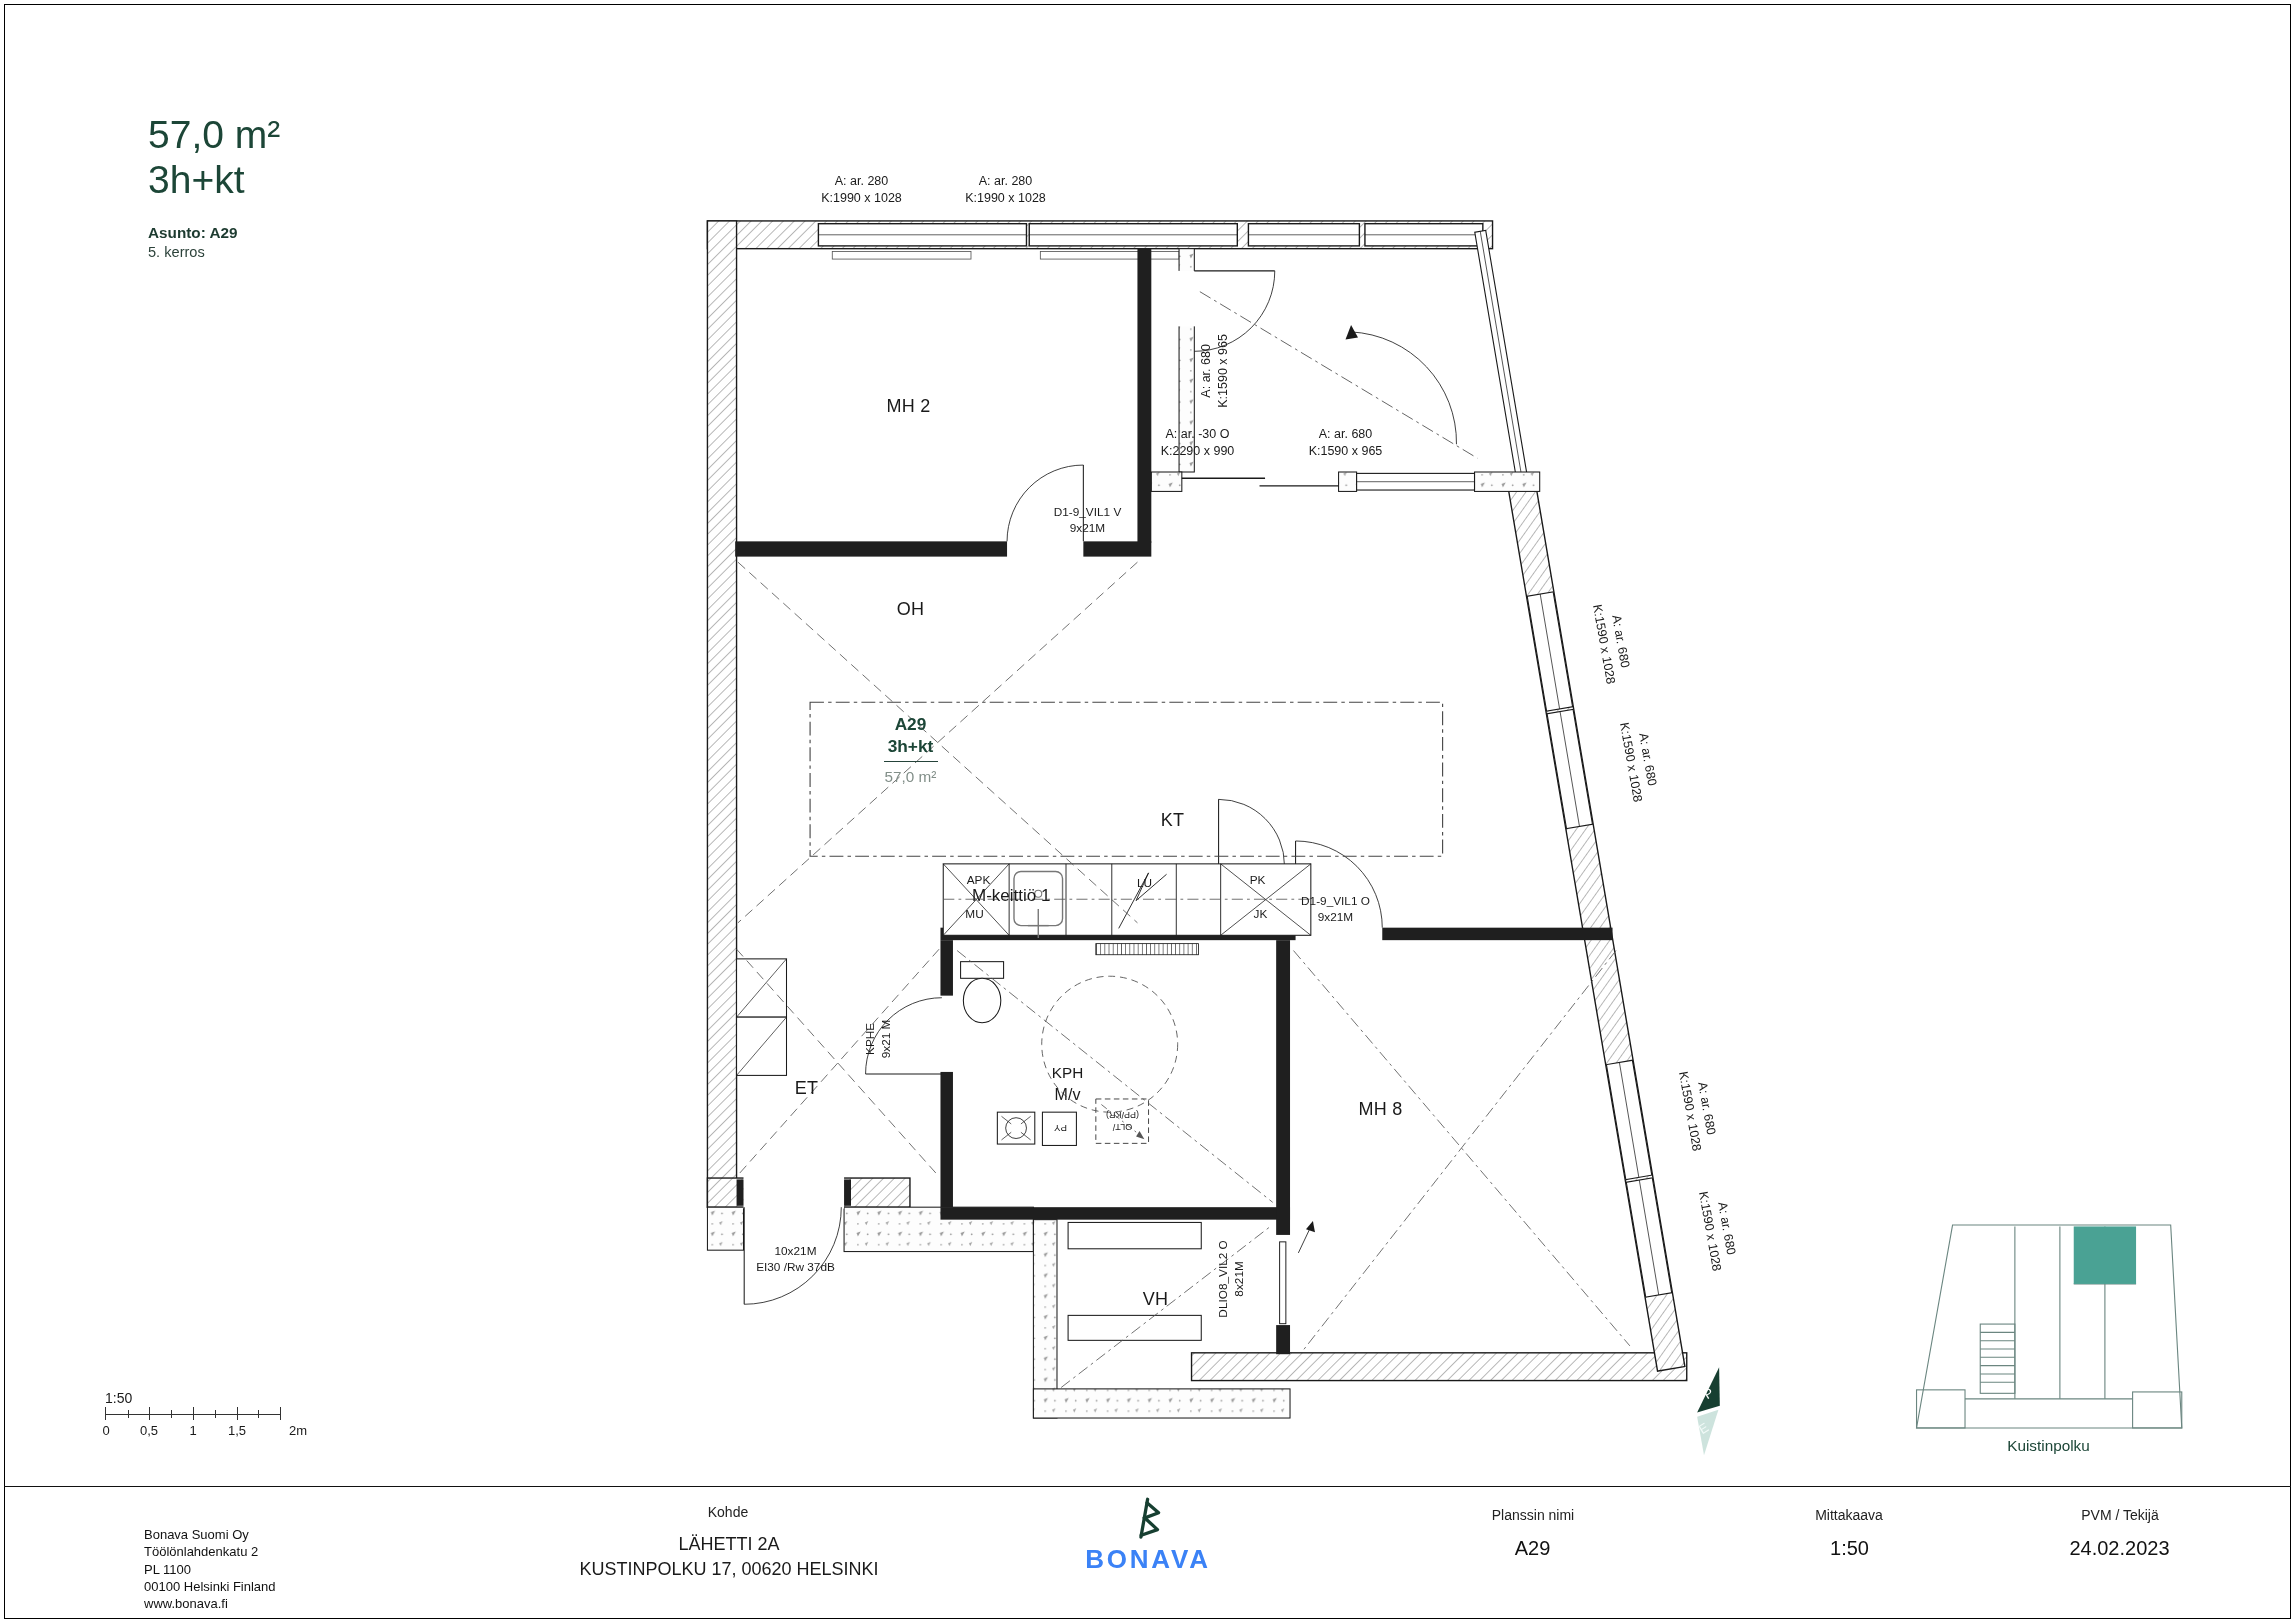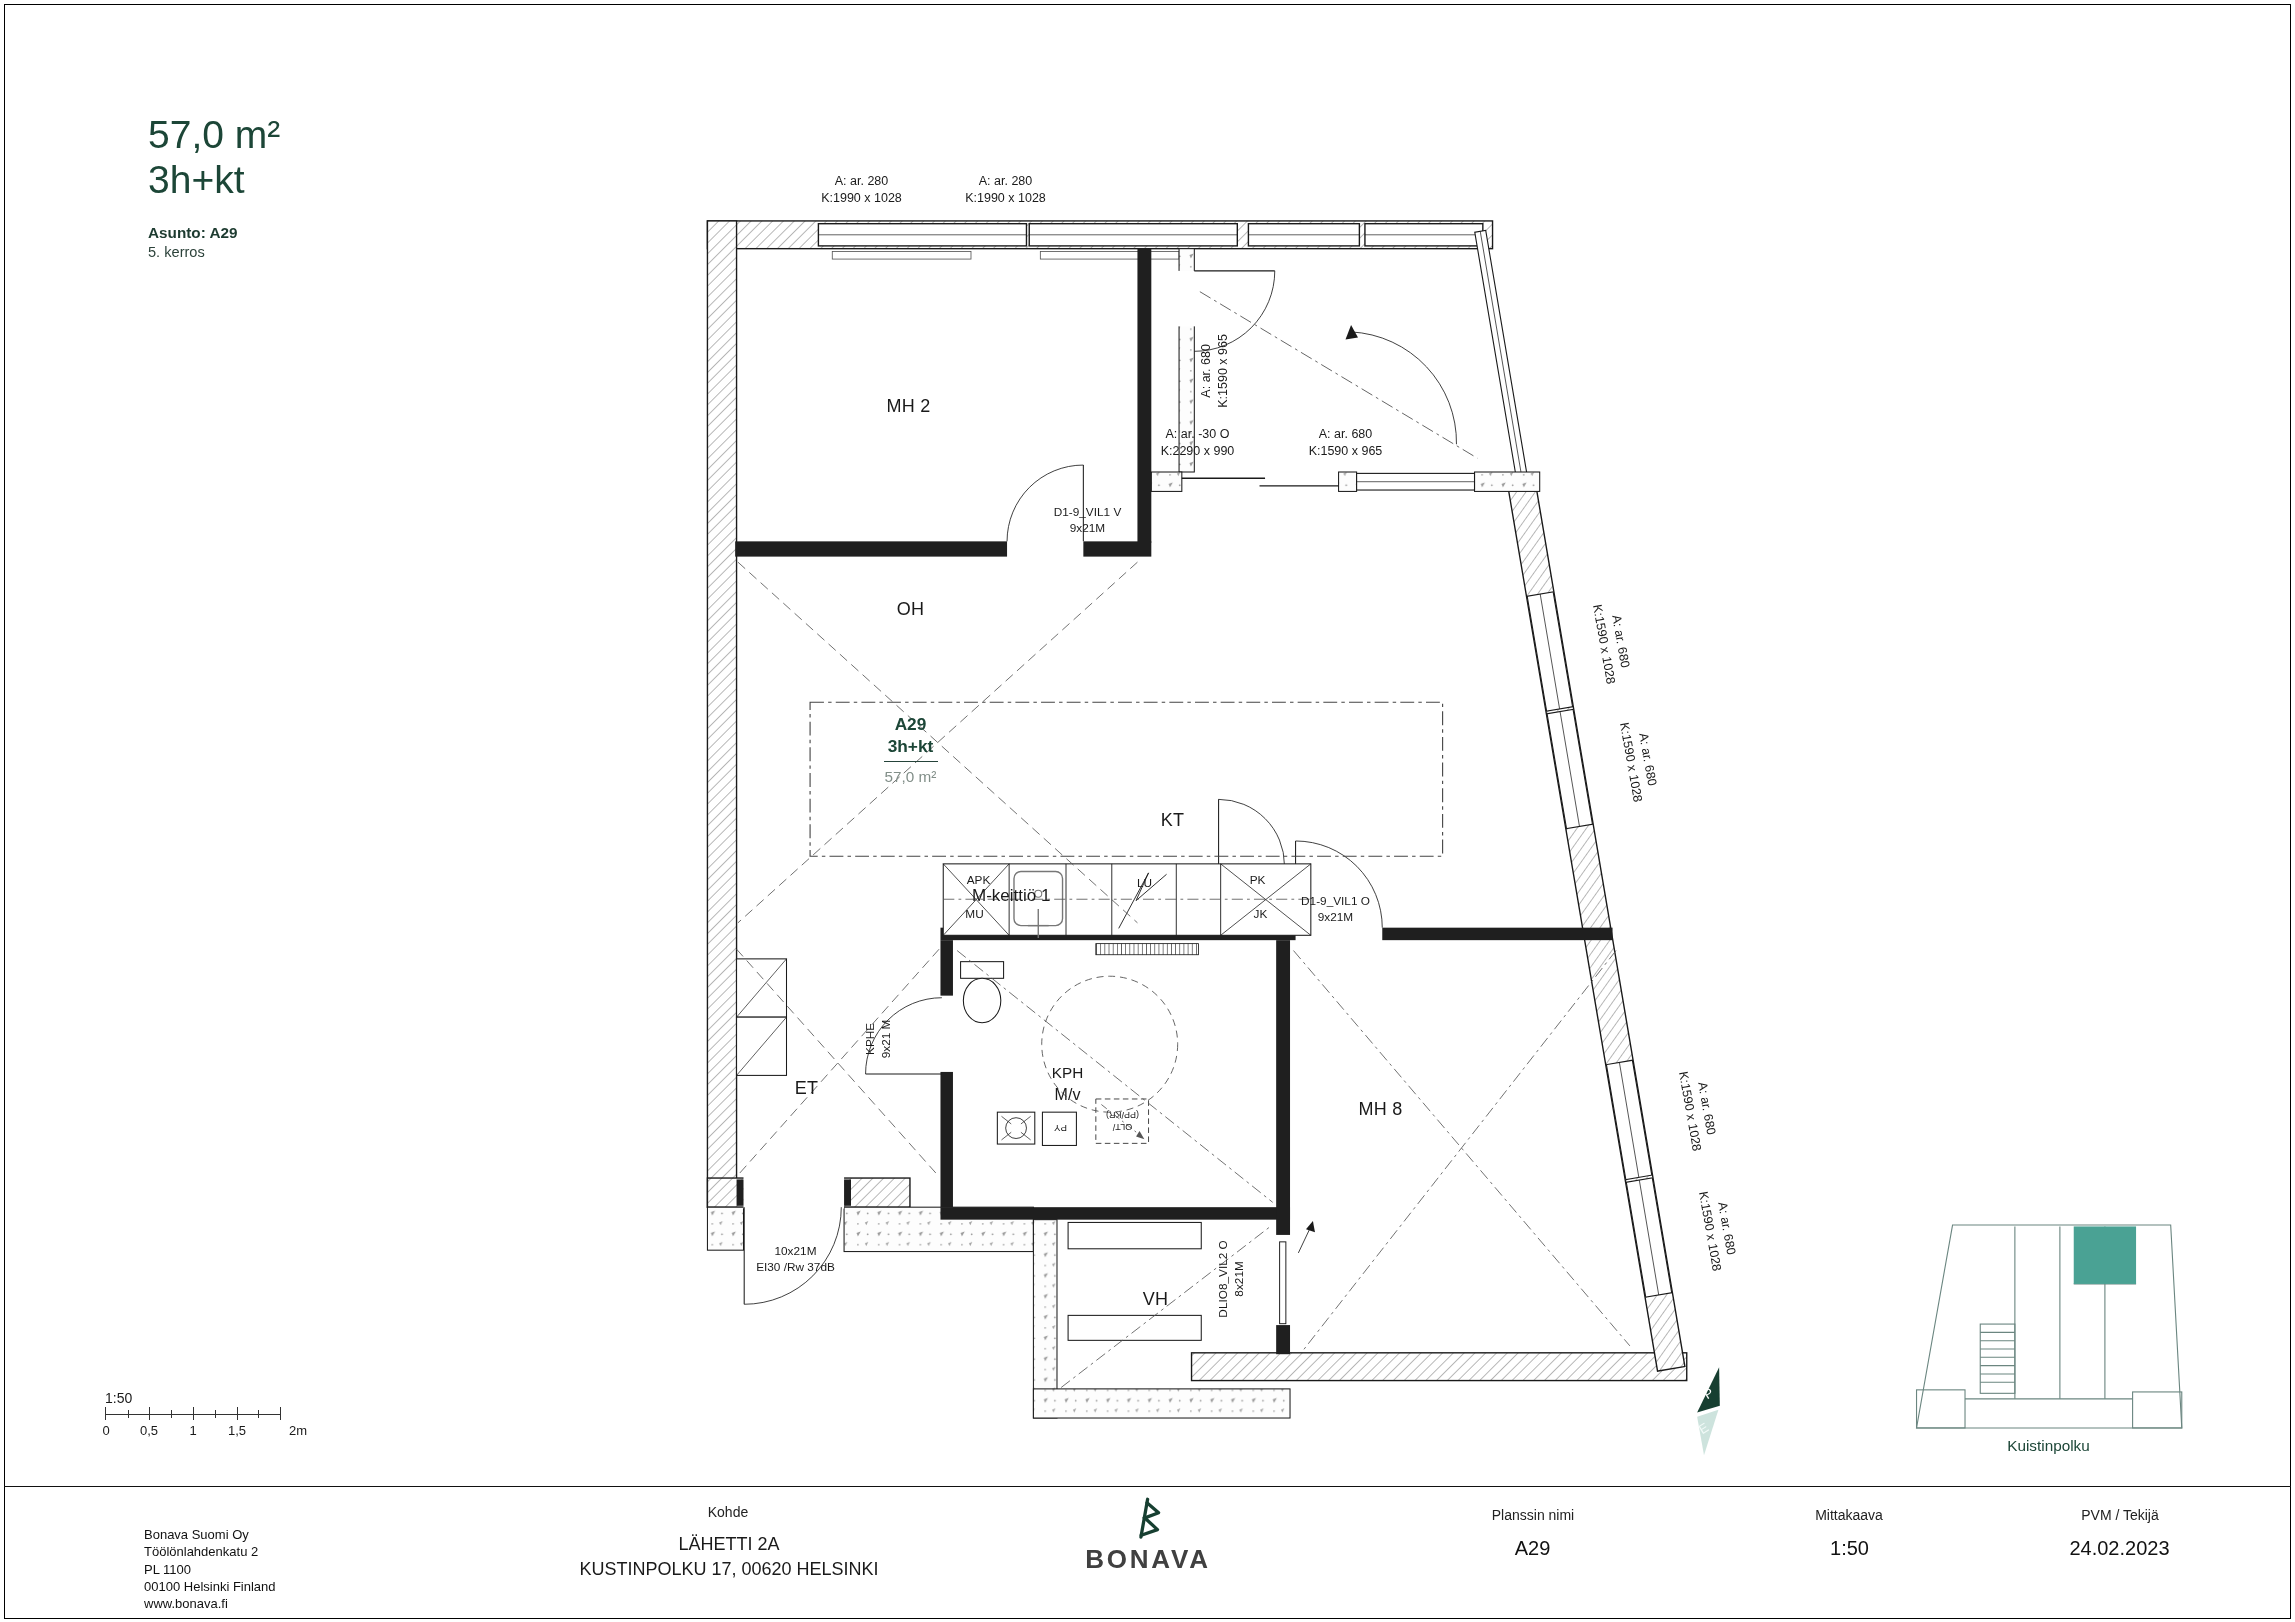--- a/index.html
+++ b/index.html
@@ -20,21 +20,21 @@
   .unit-label .l1{display:block;font-weight:bold;font-size:17.3px;color:#1c4637;}
   .unit-label .l2{display:inline-block;font-weight:bold;font-size:17.3px;color:#1c4637;border-bottom:1.4px solid #25433a;padding:0 4.2px 3.5px 4.2px;}
   .unit-label .l3{display:block;font-size:15.3px;color:#828f89;margin-top:4.9px;}
   .kph-sub{display:block;font-size:16px;}
   .scale-num{position:absolute;width:42px;text-align:center;font-size:13px;}
   .tick{position:absolute;background:#333;}
   .foot-label{position:absolute;font-size:14px;color:#222;text-align:center;width:208px;}
   .foot-value{position:absolute;font-size:20px;color:#111;text-align:center;width:291px;}
   .company{position:absolute;font-size:13px;line-height:1.33;color:#111;}
   .kohde1{position:absolute;font-size:18px;text-align:center;width:486px;}
-  .bonava-word{position:absolute;font-size:26px;font-weight:bold;letter-spacing:2.8px;color:#404040;text-align:center;width:208px;}
+  .bonava-word{position:absolute;font-size:26px;font-weight:bold;letter-spacing:2.8px;color:#3b82f6;text-align:center;width:208px;}
   .street{position:absolute;font-size:15.3px;color:#1c4637;text-align:center;width:153px;}
   .compass-letter{position:absolute;color:#fff;font-size:13px;width:21px;text-align:center;transform:rotate(-32deg);}
   svg{display:block;}
 </style>
 </head>
 <body>
 
 <div class="sheet-border"></div>
 
 <svg class="abs" style="left:0;top:0;" width="2295" height="1623" viewBox="0 0 3309 2339">

